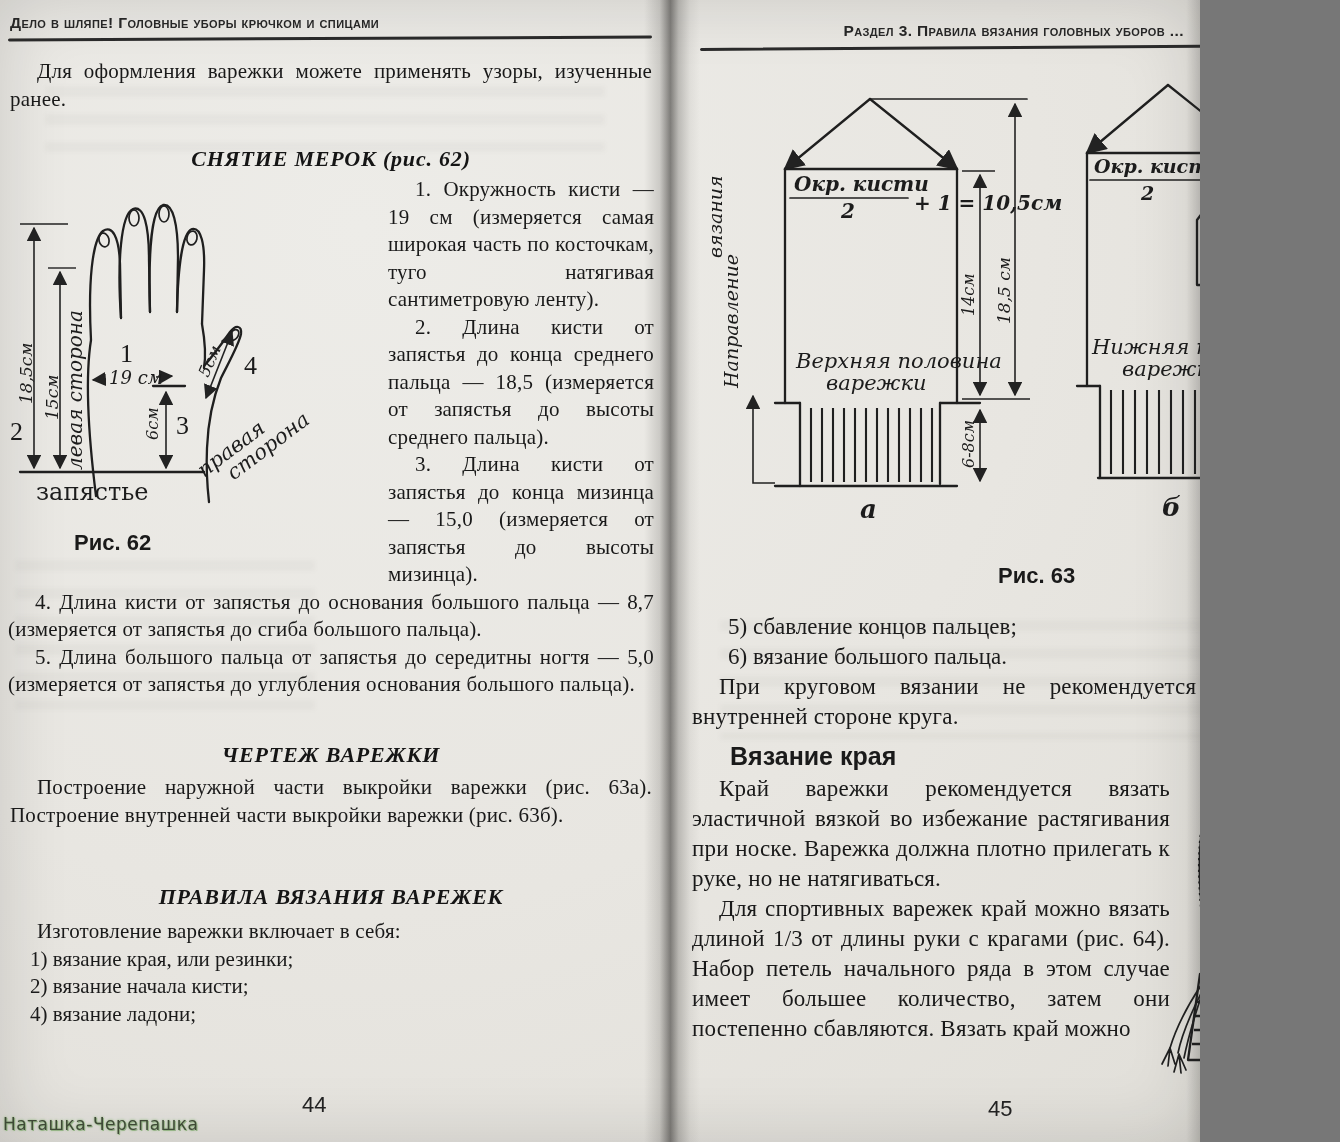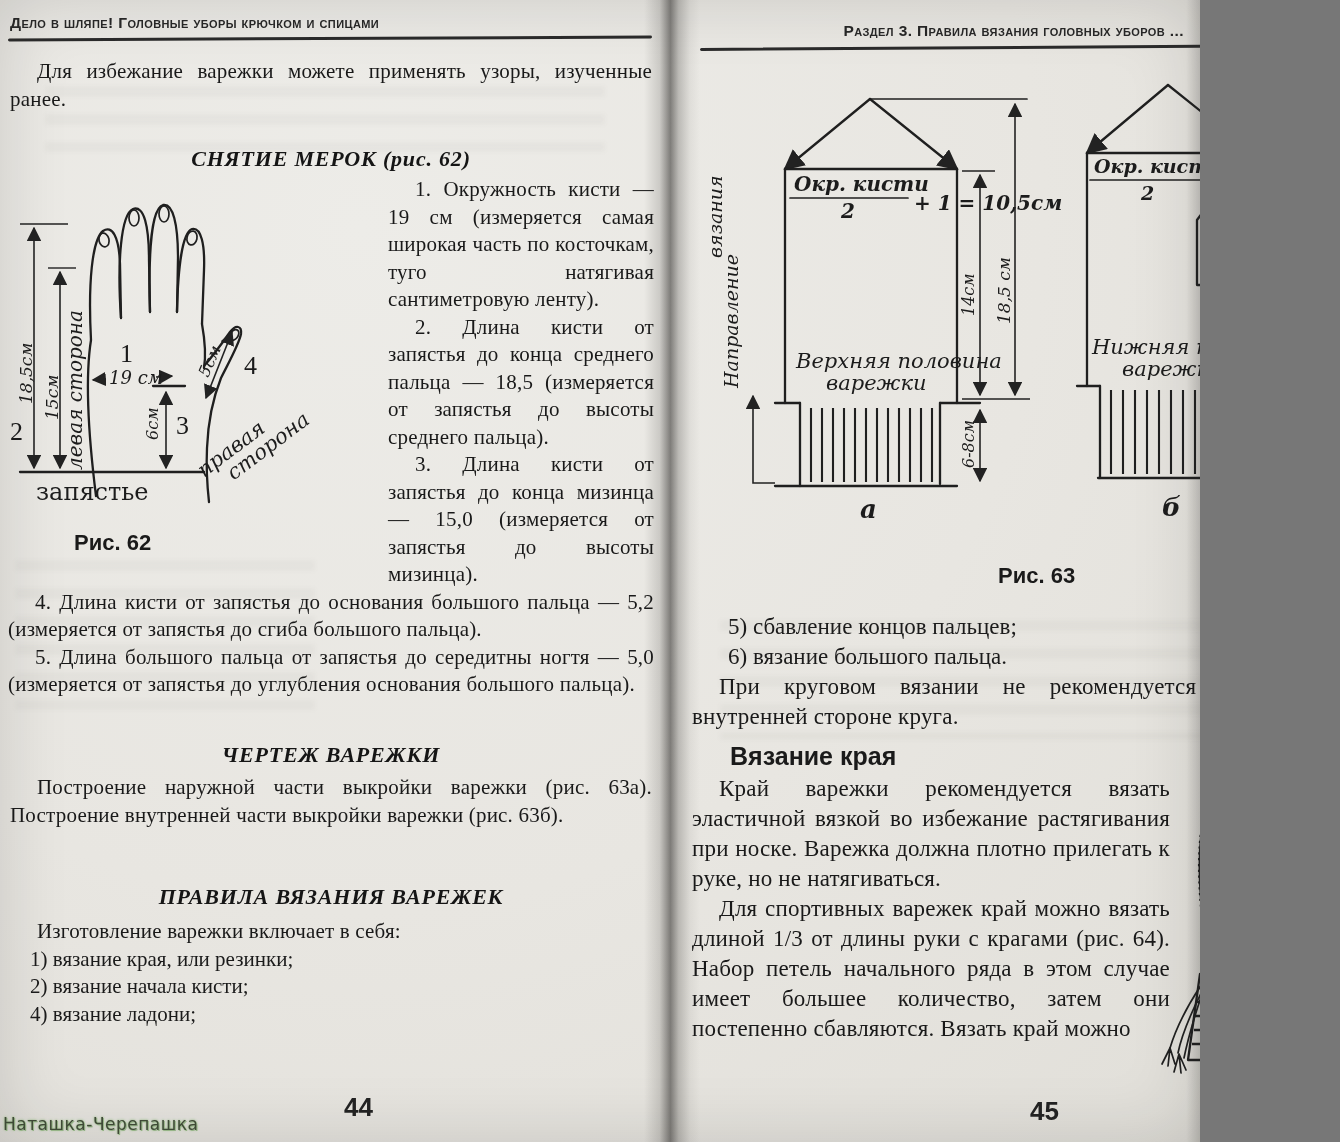--- a/index.html
+++ b/index.html
@@ -22,21 +22,21 @@
   .body-l{font-size:21px;line-height:27.5px;text-align:justify;color:#191919;
     letter-spacing:.2px;}
   .body-r{font-size:23px;line-height:30px;text-align:justify;color:#191919;letter-spacing:.2px;}
   .ind{text-indent:27px;}
   p{margin:0;}
   .sec-title{font-weight:bold;font-style:italic;font-size:22px;letter-spacing:.8px;
     text-align:center;color:#151515;}
   .sans-head{font-family:Liberation Sans, sans-serif;font-weight:bold;font-size:25px;color:#1a1a1a;}
   .list-line{font-size:21px;line-height:27.5px;padding-left:20px;}
   .list-line-r{font-size:23px;line-height:30px;padding-left:36px;}
-  .pagenum{font-family:"Liberation Sans", sans-serif;font-weight:bold;font-size:26px;color:#222;margin-left:42px;}
+  .pagenum{font-family:"Liberation Sans", sans-serif;font-weight:normal;font-size:22px;color:#222;}
   .watermark{font-family:"DejaVu Sans", sans-serif;font-weight:normal;font-size:17px;
     color:#3e4936;letter-spacing:.5px;
     text-shadow:0 0 2px #9ab88b, 0 0 3px #a9c59a, 1px 1px 0 #8fae80;}
   .measure-block{position:absolute;top:176px;left:8px;width:646px;}
   .fig62-float{float:left;width:378px;height:402px;margin:2px 2px 0 0;}
   
   .ink{fill:none;stroke:#1f1f1f;stroke-width:2.3;stroke-linecap:round;stroke-linejoin:round;}
   .ink-thin{fill:none;stroke:#1f1f1f;stroke-width:1.7;stroke-linecap:round;}
   .dim{fill:none;stroke:#222;stroke-width:1.6;}
   .tick{fill:none;stroke:#222;stroke-width:1.4;}
@@ -56,21 +56,21 @@
   <div class="gutter"></div>
   <div class="edge-shade"></div>
 
   <div class="ghost" style="left:45px;top:86px;width:560px;height:66px;"></div>
   <div class="ghost" style="left:15px;top:560px;width:300px;height:150px;"></div>
   <div class="ghost" style="left:720px;top:620px;width:580px;height:120px;"></div>
 
   <div class="abs running" style="left:10px;top:14px;">Дело в шляпе! Головные уборы крючком и спицами</div>
   <div class="rule" style="left:8px;top:37px;width:644px;height:3px;transform:rotate(-.25deg);"></div>
 
-  <p class="abs body-l ind" style="left:10px;top:58px;width:642px;">Для избежание варежки можете применять узоры, изученные ранее.</p>
+  <p class="abs body-l ind" style="left:10px;top:58px;width:642px;">Для оформления варежки можете применять узоры, изученные ранее.</p>
 
   <div class="abs sec-title" style="left:10px;top:146px;width:642px;">СНЯТИЕ МЕРОК (рис. 62)</div>
 
   <div class="measure-block">
     <figure class="fig62-float">
       <svg width="378" height="402" viewBox="0 0 378 402">
         <defs>
           <marker id="arwA" viewBox="0 0 10 10" refX="9" refY="5" markerWidth="9" markerHeight="9" orient="auto-start-reverse">
               <path d="M0,0 L10,5 L0,10 z" fill="#222"></path>
             </marker>
@@ -131,21 +131,21 @@
           <text class="hw" font-size="21" x="0" y="0">правая</text>
           <text class="hw" font-size="21" x="22" y="20">сторона</text>
         </g>
         <text class="hw" font-size="24" x="28" y="322" style="font-style:normal">запястье</text>
         <text class="figcap" x="66" y="372">Рис. 62</text>
       </svg>
     </figure>
     <p class="body-l ind">1. Окружность кисти — 19 см (измеряется самая широкая часть по косточкам, туго натягивая сантиметровую ленту).</p>
     <p class="body-l ind">2. Длина кисти от запястья до конца среднего пальца — 18,5 (измеряется от запястья до высоты среднего пальца).</p>
     <p class="body-l ind">3. Длина кисти от запястья до конца мизинца — 15,0 (измеряется от запястья до высоты мизинца).</p>
-    <p class="body-l ind">4. Длина кисти от запястья до основания большого пальца — 5,2 (измеряется от запястья до сгиба большого пальца).</p>
+    <p class="body-l ind">4. Длина кисти от запястья до основания большого пальца — 8,7 (измеряется от запястья до сгиба большого пальца).</p>
     <p class="body-l ind">5. Длина большого пальца от запястья до середитны ногтя — 5,0 (измеряется от запястья до углубления основания большого пальца).</p>
   </div>
 
   <div class="abs sec-title" style="left:10px;top:742px;width:642px;">ЧЕРТЕЖ ВАРЕЖКИ</div>
   <p class="abs body-l ind" style="left:10px;top:774px;width:642px;">Построение наружной части выкройки варежки (рис. 63а). Построение внутренней части выкройки варежки (рис. 63б).</p>
 
   <div class="abs sec-title" style="left:10px;top:884px;width:642px;">ПРАВИЛА ВЯЗАНИЯ ВАРЕЖЕК</div>
   <div class="abs" style="left:10px;top:918px;width:642px;">
     <p class="body-l ind">Изготовление варежки включает в себя:</p>
     <div class="list-line">1) вязание края, или резинки;</div>

